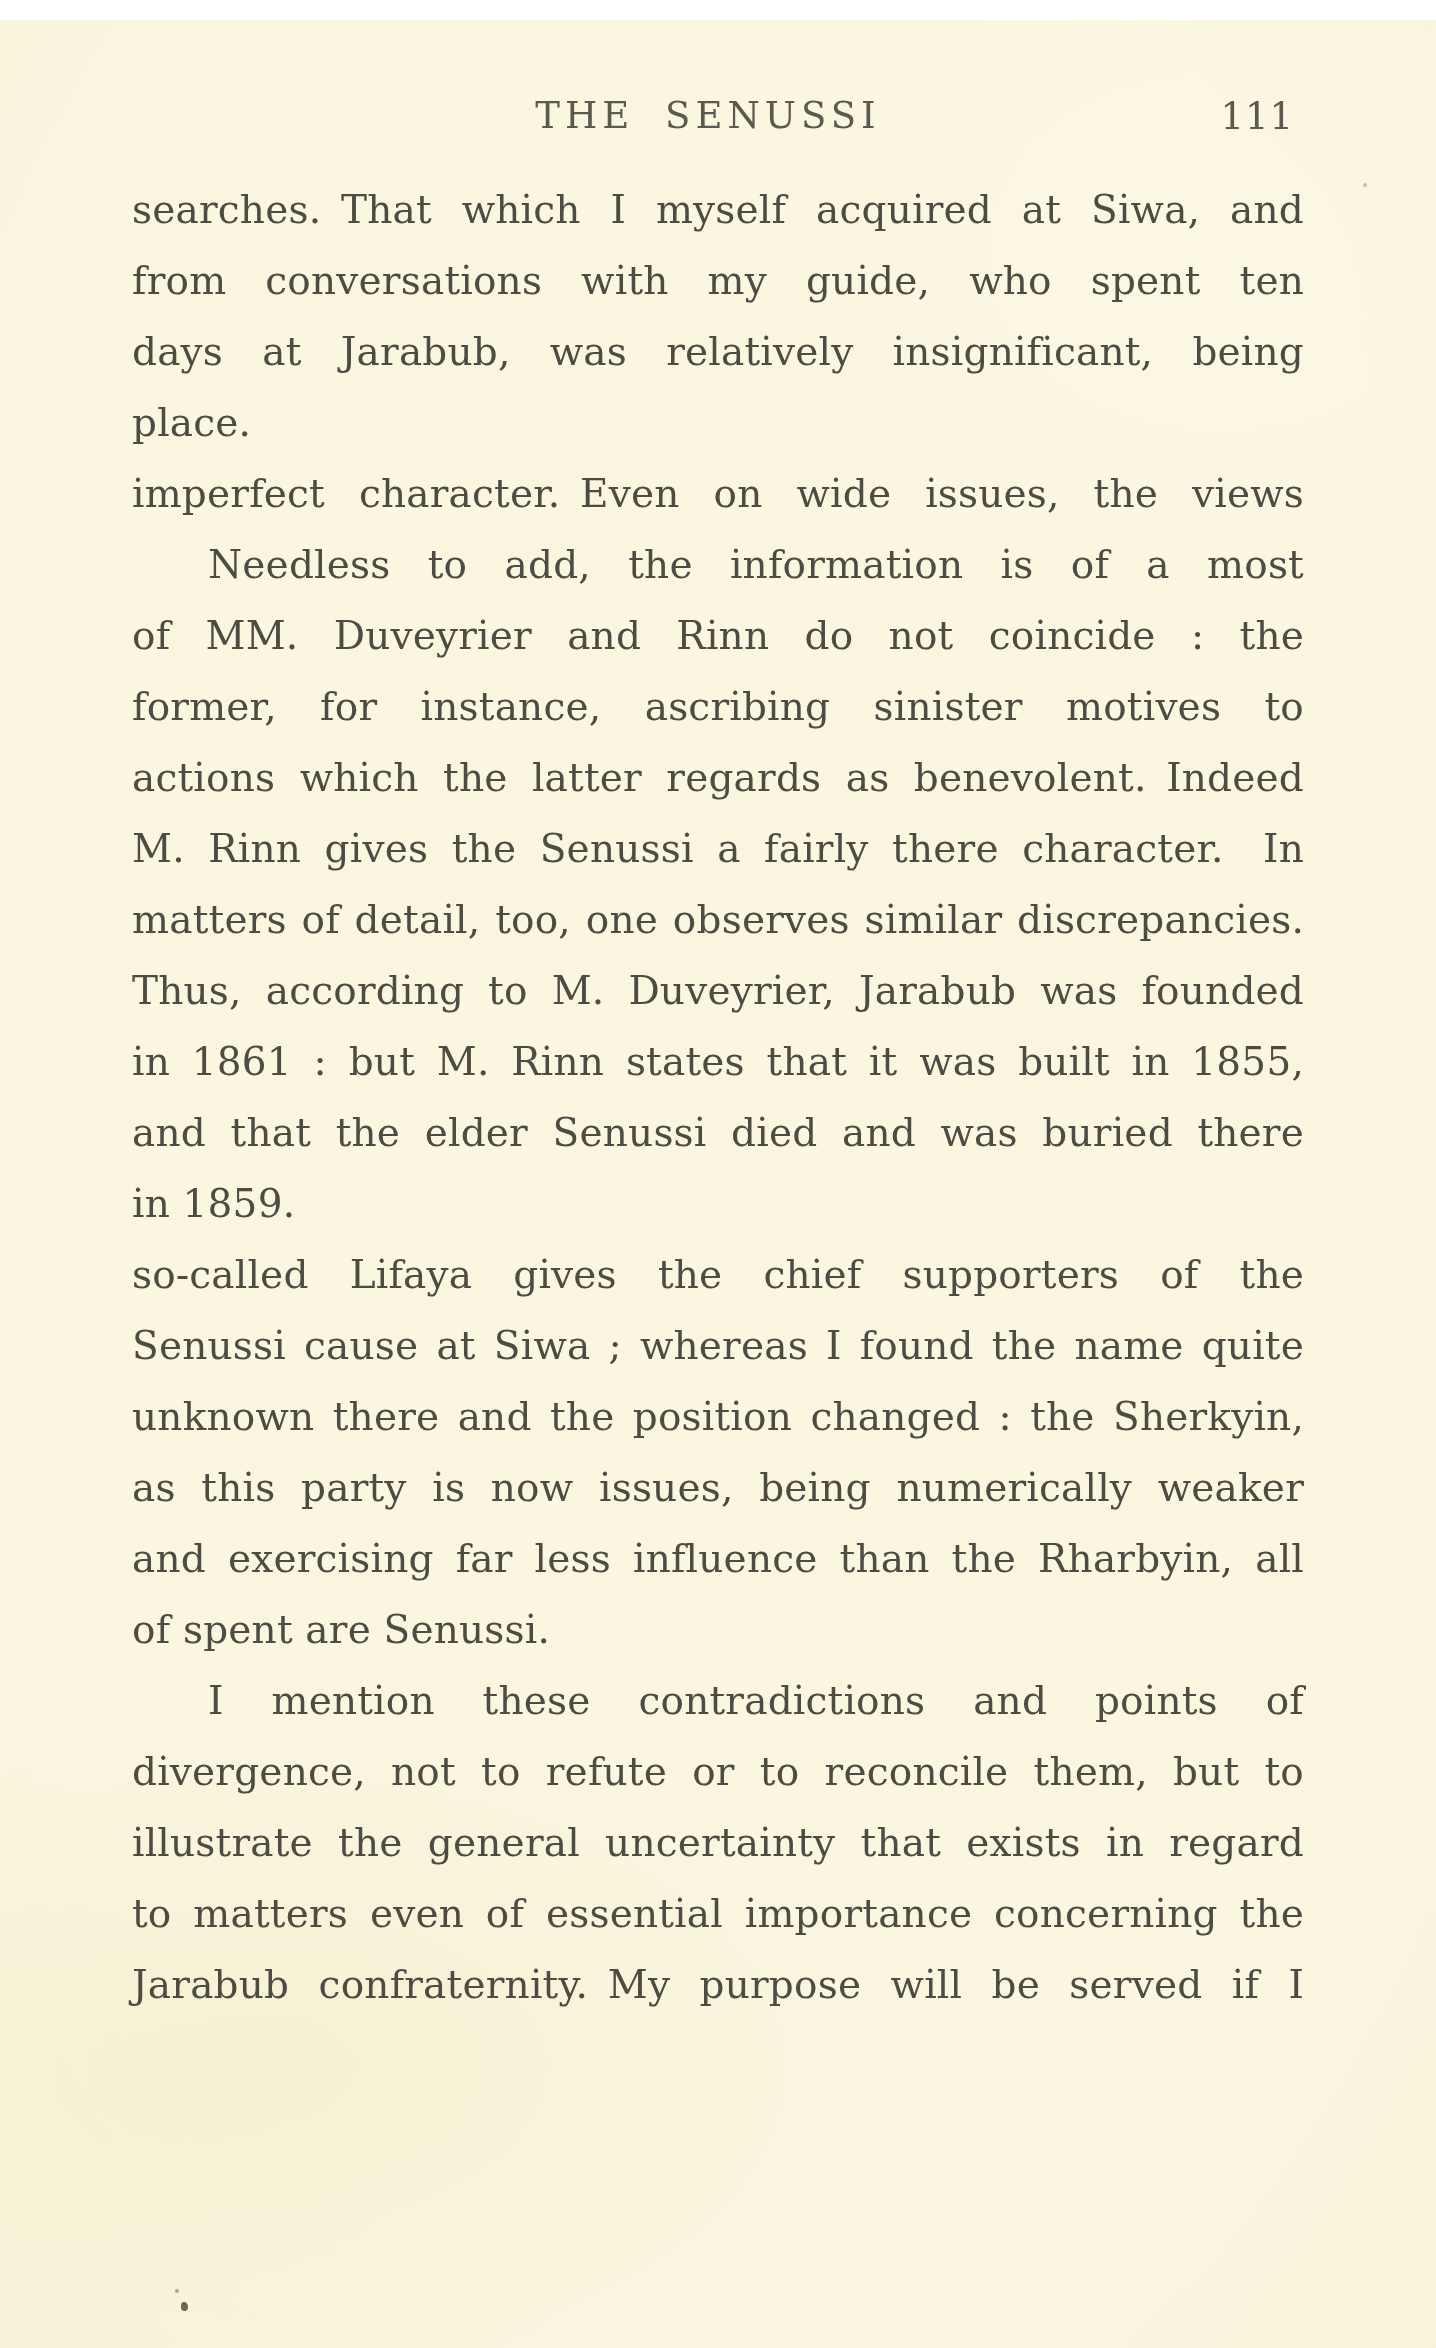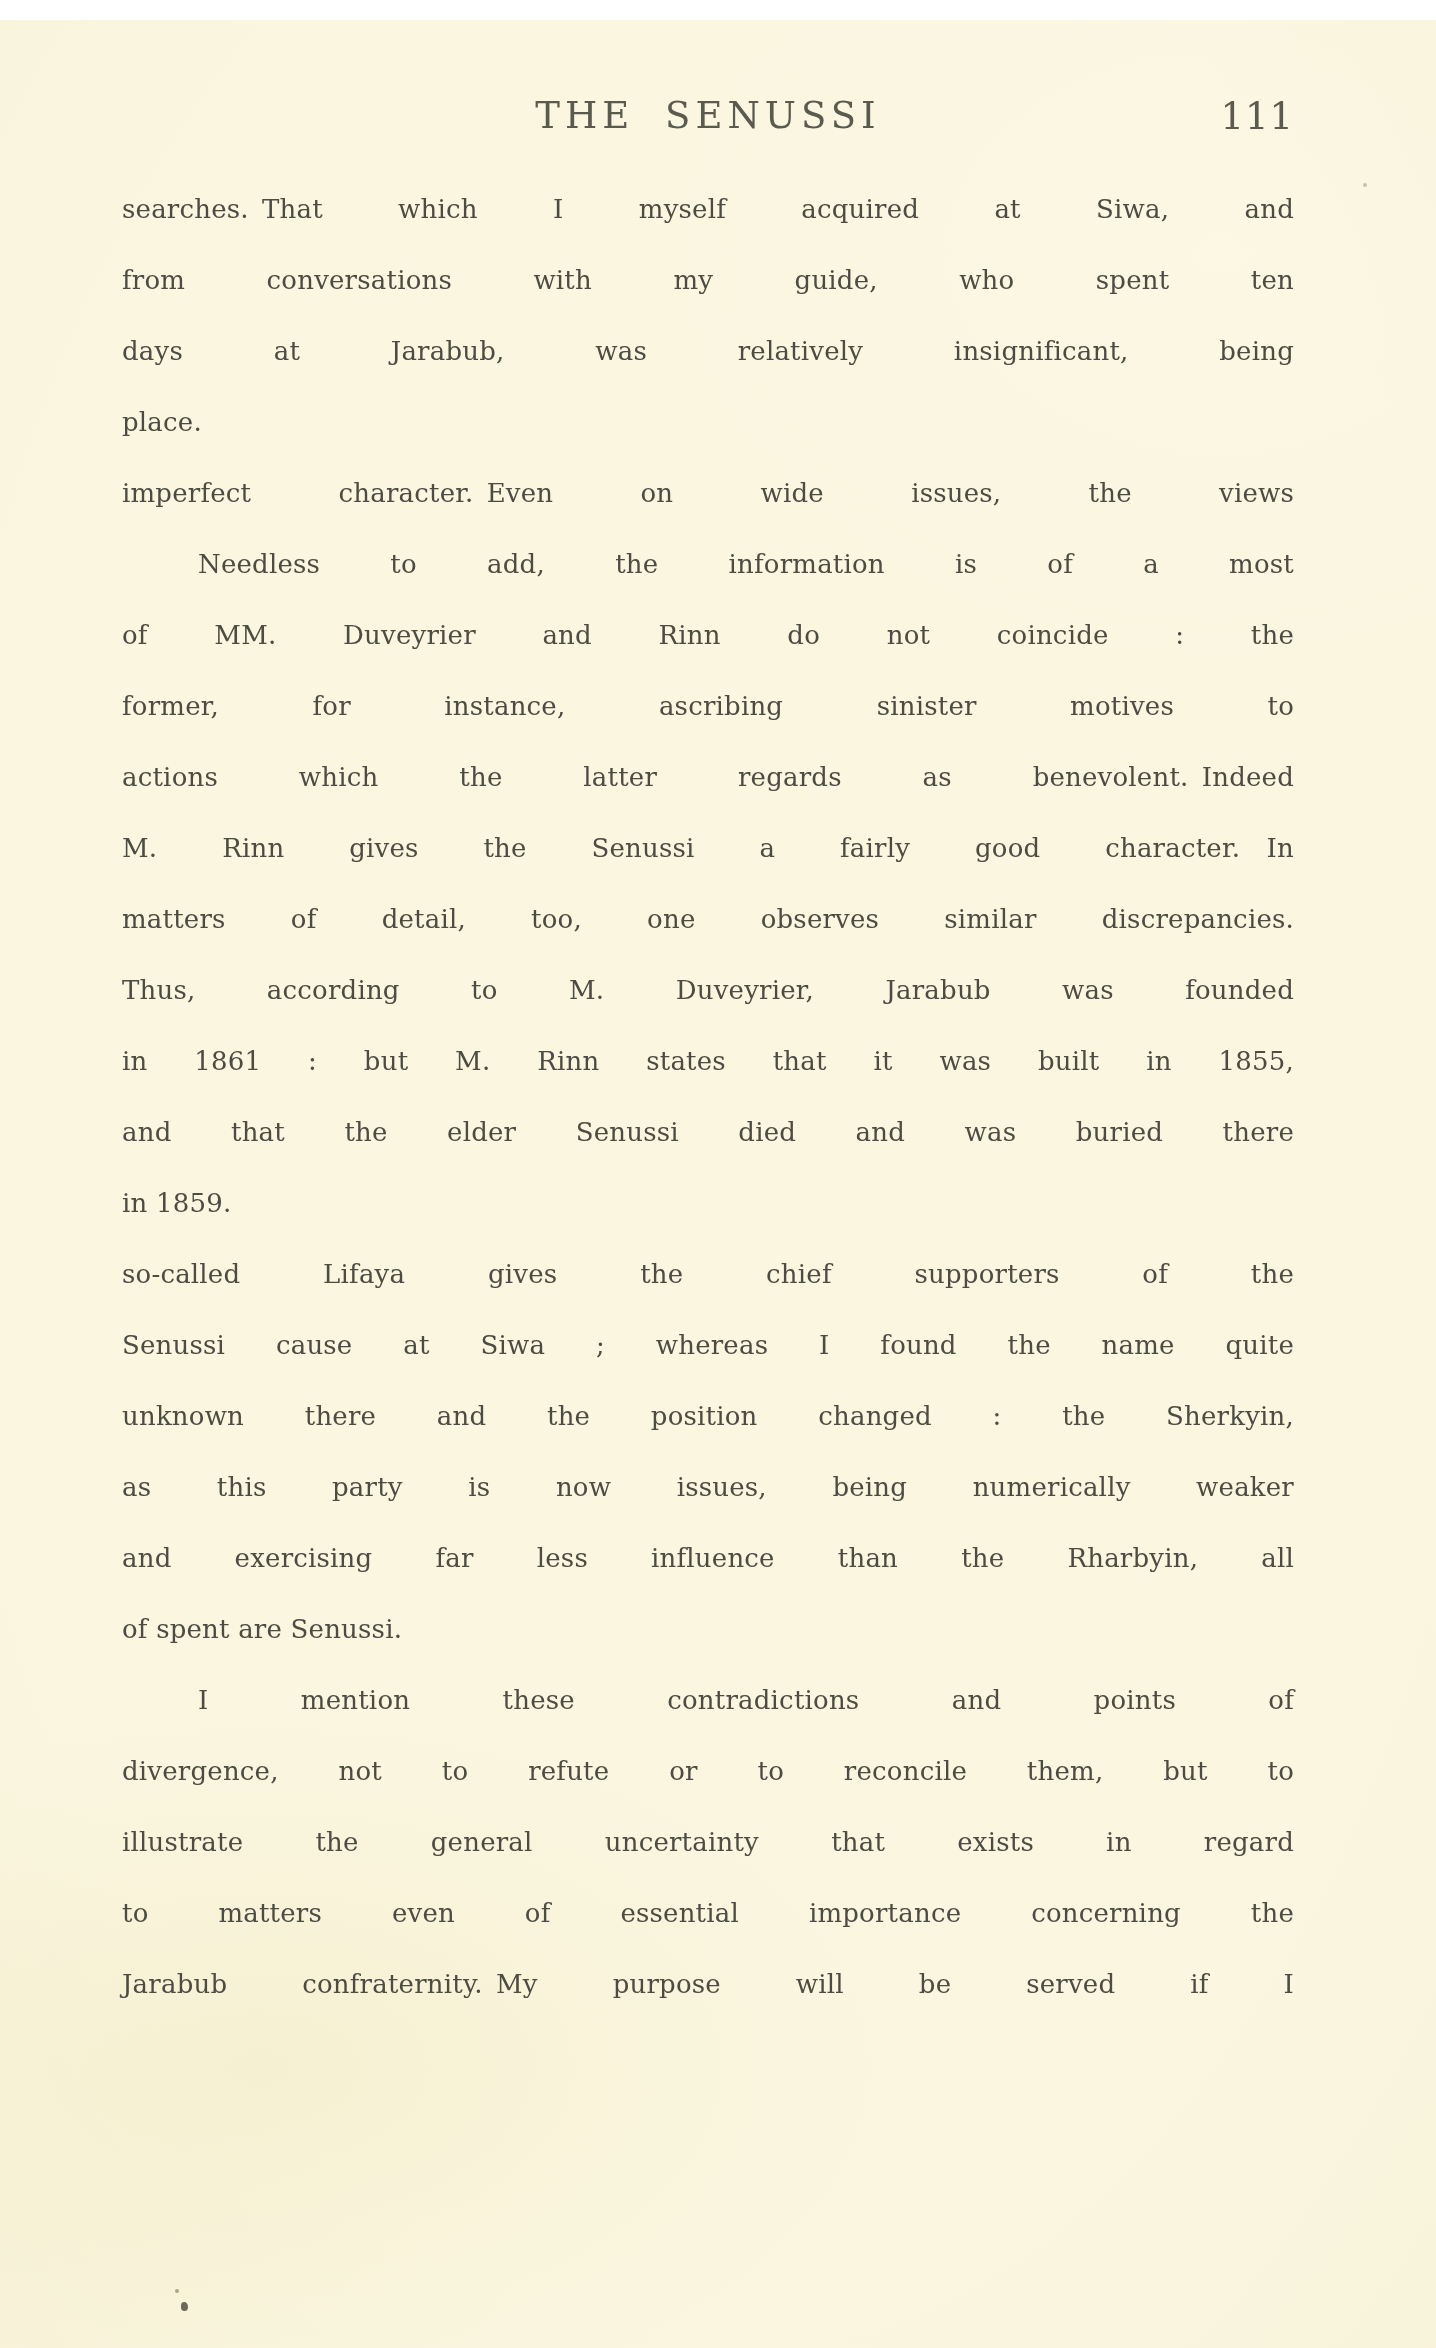--- a/index.html
+++ b/index.html
@@ -43,23 +43,23 @@
   .page-number {
     position: absolute;
     right: 0;
     top: 1px;
     font-size: 37px;
     letter-spacing: 1px;
   }
   .page-body {
     position: absolute;
     top: 154px;
-    left: 122px;
+    left: 132px;
     width: 1172px;
-    font-size: 26px;
+    font-size: 39px;
     line-height: 71px;
     color: #4d4c43;
     letter-spacing: 0.2px;
   }
   .paragraph {
     margin: 0;
   }
   .line {
     text-align: justify;
     text-align-last: justify;
@@ -116,21 +116,21 @@
       <div class="line">days at Jarabub, was relatively insignificant, being</div>
       <div class="line para-end">place.</div>
     </div>
 
     <div class="paragraph">
       <div class="line">imperfect character. Even on wide issues, the views</div>
       <div class="line indent">Needless to add, the information is of a most</div>
       <div class="line">of MM. Duveyrier and Rinn do not coincide : the</div>
       <div class="line">former, for instance, ascribing sinister motives to</div>
       <div class="line">actions which the latter regards as benevolent. Indeed</div>
-      <div class="line">M. Rinn gives the Senussi a fairly good character.  In</div>
+      <div class="line">M. Rinn gives the Senussi a fairly there character.  In</div>
       <div class="line">matters of detail, too, one observes similar discrepancies.</div>
       <div class="line">Thus, according to M. Duveyrier, Jarabub was founded</div>
       <div class="line">in 1861 : but M. Rinn states that it was built in 1855,</div>
       <div class="line">and that the elder Senussi died and was buried there</div>
       <div class="line para-end">in 1859.</div>
     </div>
 
     <div class="paragraph">
       <div class="line">so-called Lifaya gives the chief supporters of the</div>
       <div class="line">Senussi cause at Siwa ; whereas I found the name quite</div>

